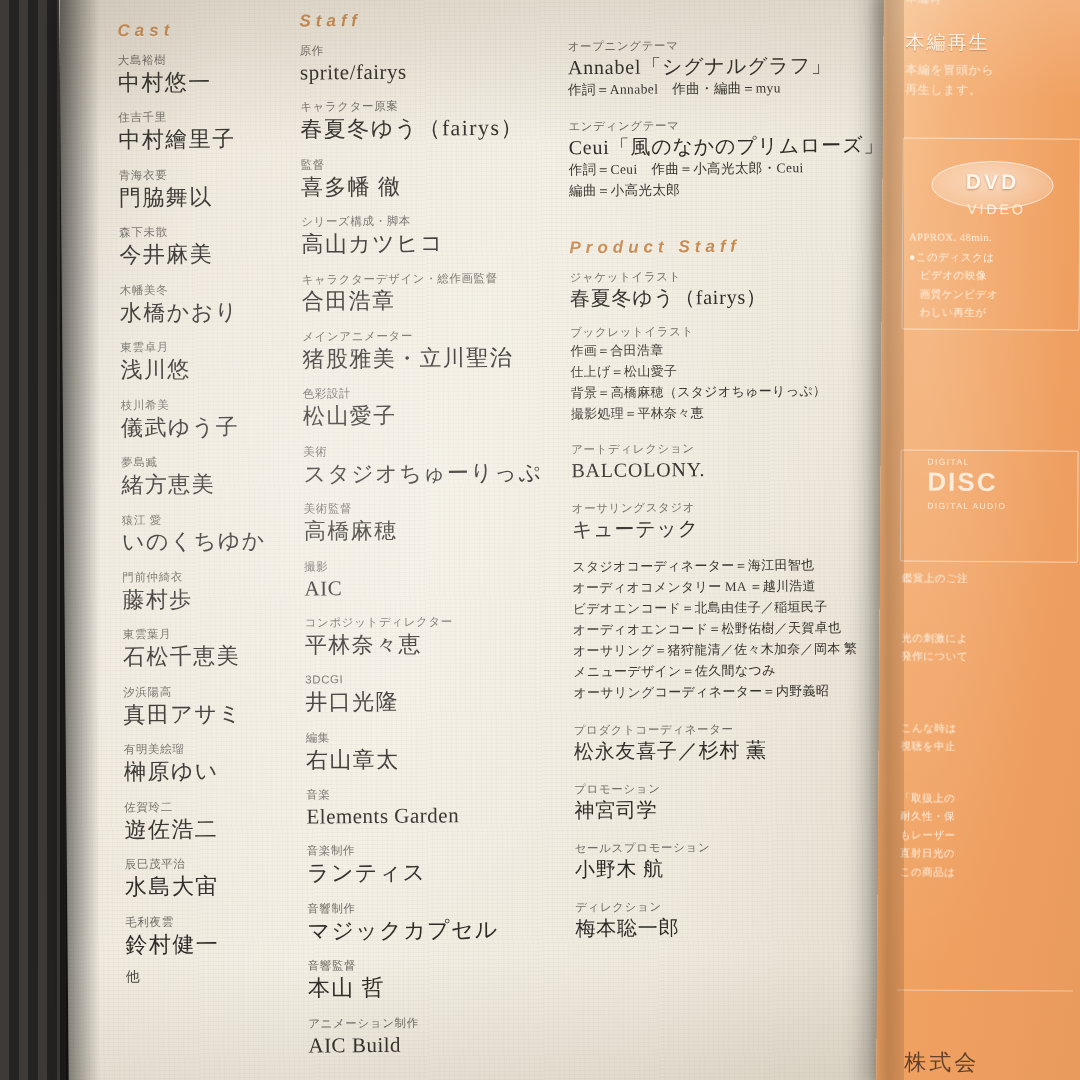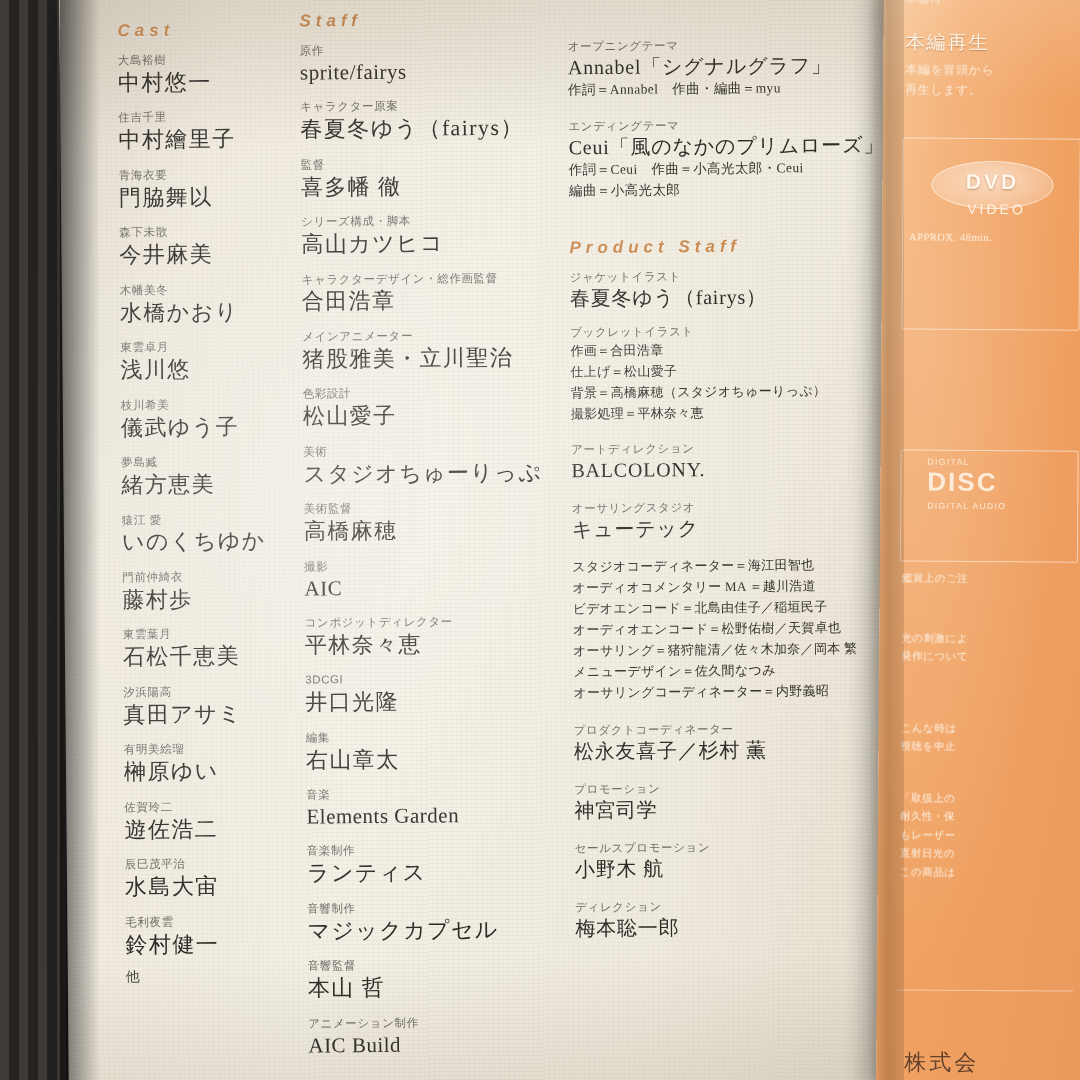--- a/index.html
+++ b/index.html
@@ -509,20 +509,24 @@
 
     <div class="op-sub blur-soft">本編再</div>
     <div class="op-title">本編再生</div>
     <div class="op-body blur-soft" style="white-space:pre-line;">本編を冒頭から
 再生します。</div>
 
     <div class="logo-box dvd-box">
       <div class="dvd-logo">DVD</div>
       <div class="dvd-sub">VIDEO</div>
       <div class="tiny blur-soft" style="left:6px; top:90px; width:160px;">APPROX. 48min.</div>
+      <div class="tiny blur-soft" style="left:6px; top:110px; width:164px; white-space:pre-line;">●このディスクは
+　ビデオの映像
+　画質ケンビデオ
+　わしい再生が</div>
     </div>
 
     <div class="logo-box disc-box">
       <div class="disc-sub" style="top:6px;">DIGITAL</div>
       <div class="disc-logo">DISC</div>
       <div class="disc-sub">DIGITAL AUDIO</div>
     </div>
 
     <div class="tiny blur-soft" style="top:580px;">鑑賞上のご注</div>
     <div class="tiny blur-soft" style="top:640px; white-space:pre-line;">光の刺激によ

